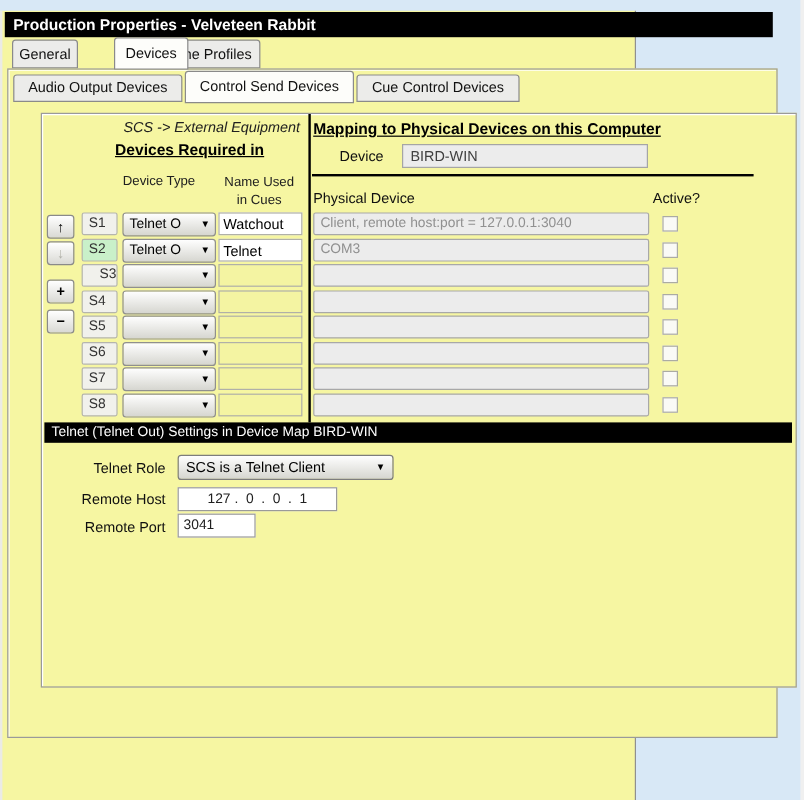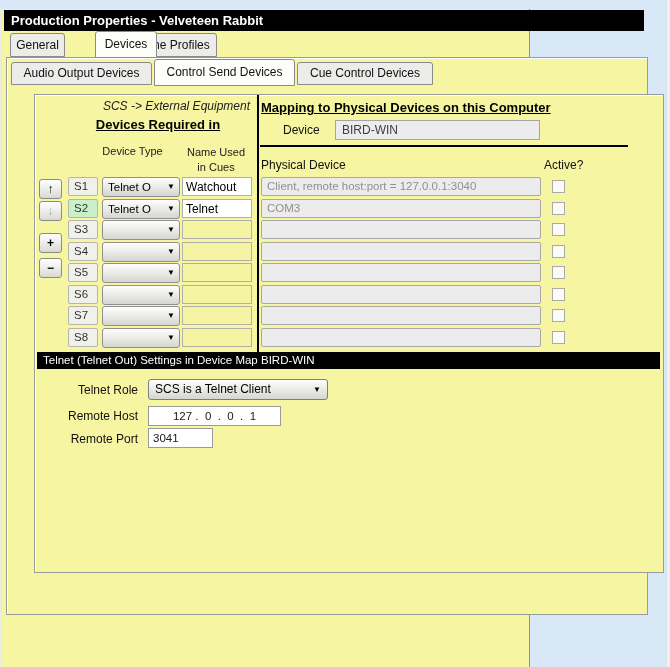--- a/index.html
+++ b/index.html
@@ -83,21 +83,21 @@
     position:absolute; right:4px; top:0; font-size:8px; line-height:18px; color:#000;
   }
   .name-input {
     position:absolute; left:147px; width:70px; height:19px;
     border:1px solid #b0b0a8; font-size:12px; padding:0 3px;
     font-family:"Liberation Sans", sans-serif; color:#000;
   }
   .name-input.filled { background:#fff; }
   .name-input.empty  { background:#f4f4a2; }
 
-  .r0 { top:82px; }  .r1 { top:104px; } .r2 { top:125px; } .r3 { top:147px; }
+  .r0 { top:82px; }  .r1 { top:104px; } .r2 { top:125px;text-align:right; } .r3 { top:147px; }
   .r4 { top:168px; } .r5 { top:190px; } .r6 { top:211px; } .r7 { top:233px; }
 
   .phys-field {
     position:absolute; left:226px; width:280px; height:19px;
     background:#ececec; border:1px solid #a8a8a8; border-radius:2px;
     font-size:11.5px; color:#909090; line-height:17px; padding-left:5px;
     white-space:nowrap; overflow:hidden;
   }
   .chk {
     position:absolute; left:517px; width:13px; height:13px;

